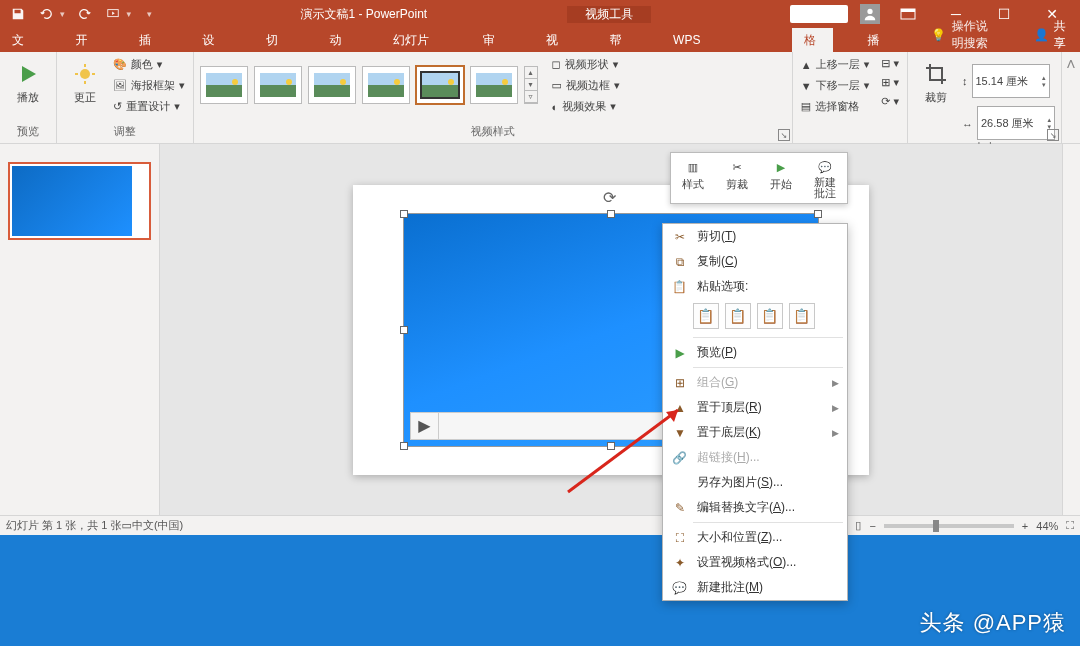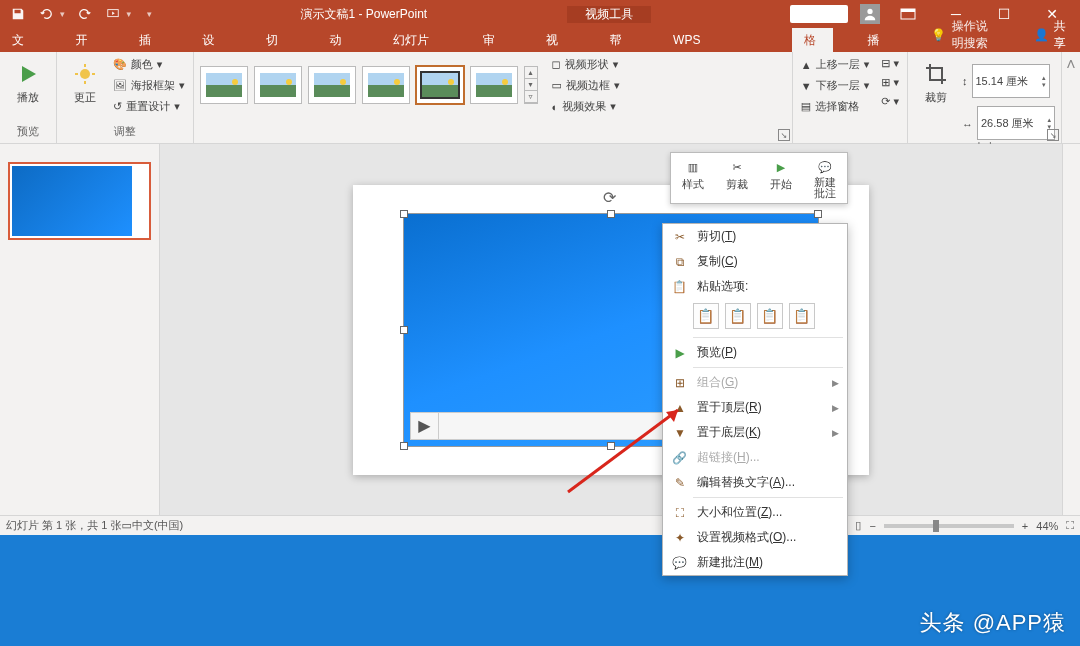--- a/index.html
+++ b/index.html
@@ -235,20 +235,21 @@
               <div>▾</div>
               <div>▿</div>
             </div>
         </div>
         <div class="col-list" style="margin-left:8px">
           <div class="col-item"><span>◻</span><span>视频形状</span> ▾</div>
           <div class="col-item"><span>▭</span><span>视频边框</span> ▾</div>
           <div class="col-item"><span>◐</span><span>视频效果</span> ▾</div>
         </div>
       </div>
+      <div class="group-label">视频样式</div>
       <div class="launcher">↘</div>
     </div>
 
     <div class="group">
       <div class="group-body">
         <div class="col-list">
           <div class="col-item"><span>▲</span><span>上移一层</span> ▾</div>
           <div class="col-item"><span>▼</span><span>下移一层</span> ▾</div>
           <div class="col-item">
               <span>▤</span>
@@ -414,20 +415,24 @@
   <div class="ctx-item">
       <span class="ctx-ico">▼</span>
       <span>置于底层(<u>K</u>)</span>
       <span class="arrow-r">▶</span>
     </div>
   <div class="ctx-item disabled">
       <span class="ctx-ico">🔗</span>
       <span>超链接(<u>H</u>)...</span>
     </div>
   <div class="ctx-item">
+      <span class="ctx-ico"></span>
+      <span>另存为图片(<u>S</u>)...</span>
+    </div>
+  <div class="ctx-item">
       <span class="ctx-ico">✎</span>
       <span>编辑替换文字(<u>A</u>)...</span>
     </div>
   <div class="ctx-sep"></div>
   <div class="ctx-item">
       <span class="ctx-ico">⛶</span>
       <span>大小和位置(<u>Z</u>)...</span>
     </div>
   <div class="ctx-item">
       <span class="ctx-ico">✦</span>

